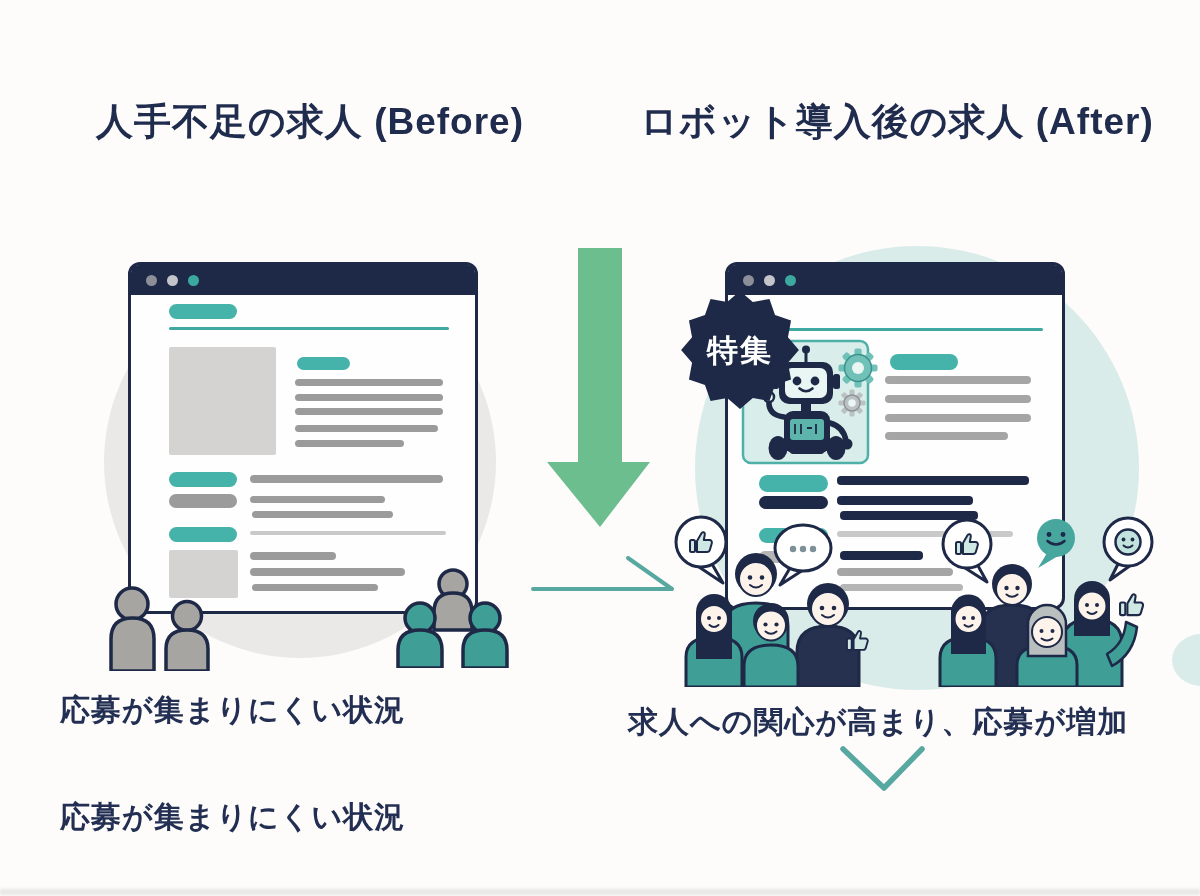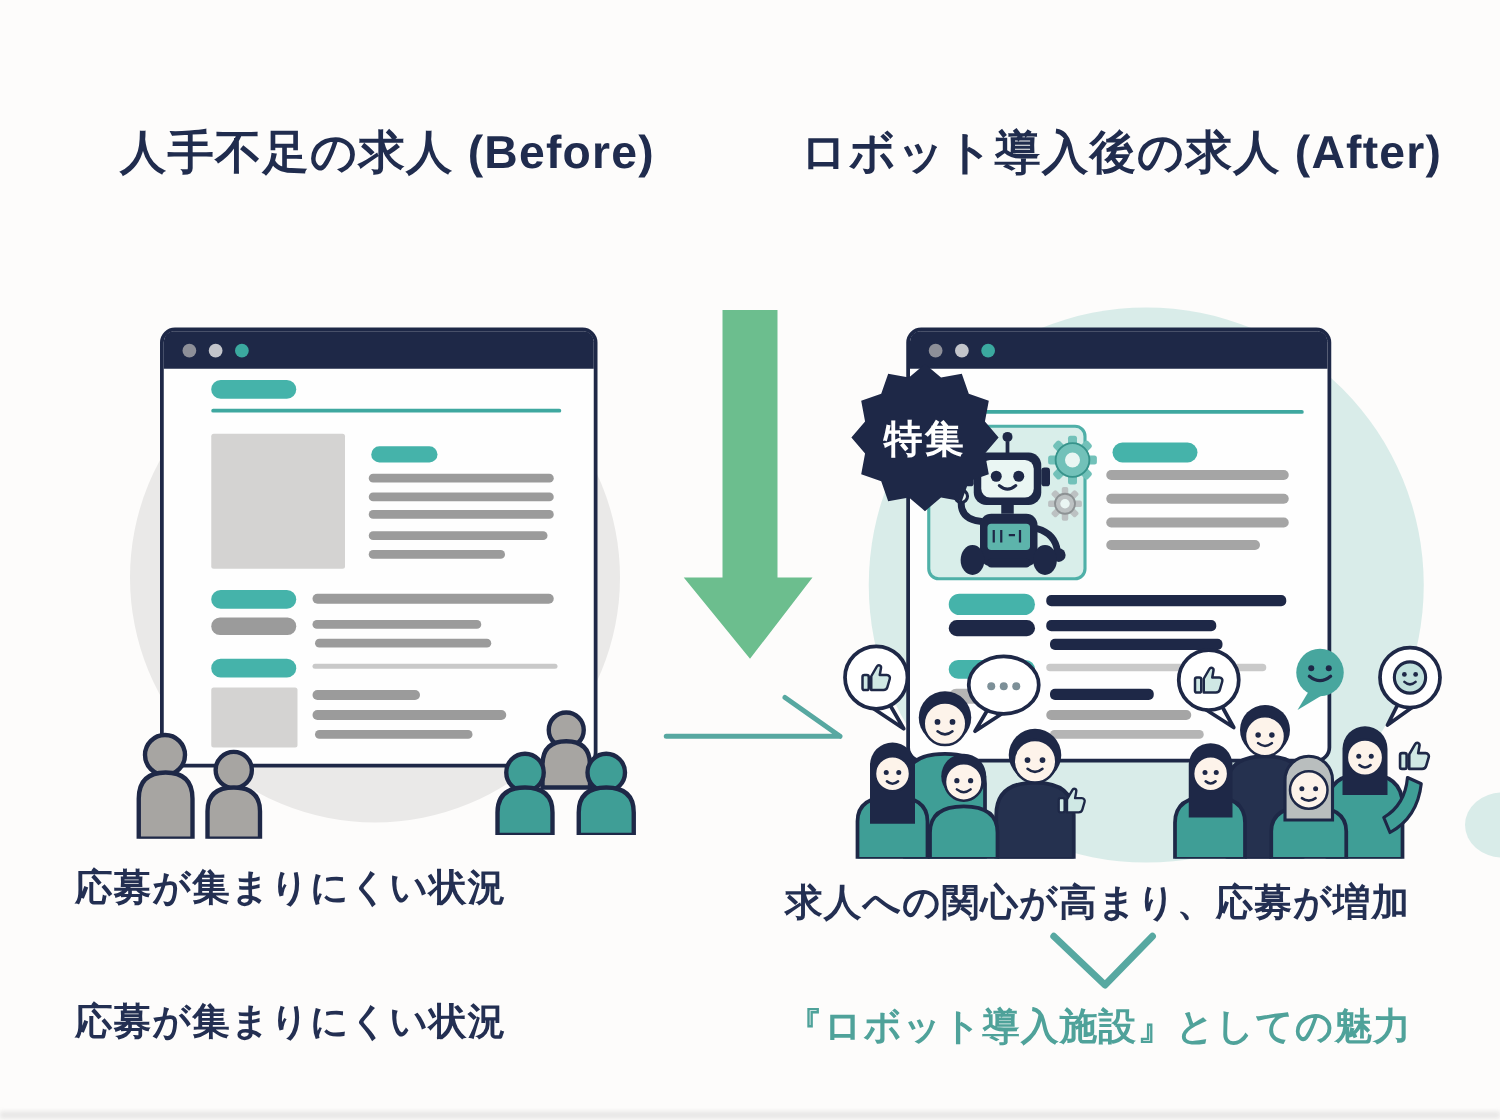--- a/index.html
+++ b/index.html
@@ -284,16 +284,15 @@
   </svg>
 
   <div class="caption" style="left:60px;top:690px;width:500px;">応募が集まりにくい状況</div>
   <div class="caption" style="left:628px;top:690px;width:545px;margin-top:12px;">求人への関心が高まり、応募が増加</div>
   <div class="caption" style="left:60px;top:797px;width:500px;">応募が集まりにくい状況</div>
 
   <svg class="abs" style="left:838px;top:744px;" width="90" height="52" viewBox="0 0 90 52">
     <path d="M5 5 L46 44 L84 5" stroke="#57a8a1" stroke-width="5.5" fill="none" stroke-linecap="round" stroke-linejoin="round"></path>
   </svg>
 
-  <div class="caption teal" style="left:628px;top:801px;width:545px;">『ロボット導入施設』としての魅力</div>
 
   <div class="bottom-blur"></div>
 </div>
 
 </body></html>

